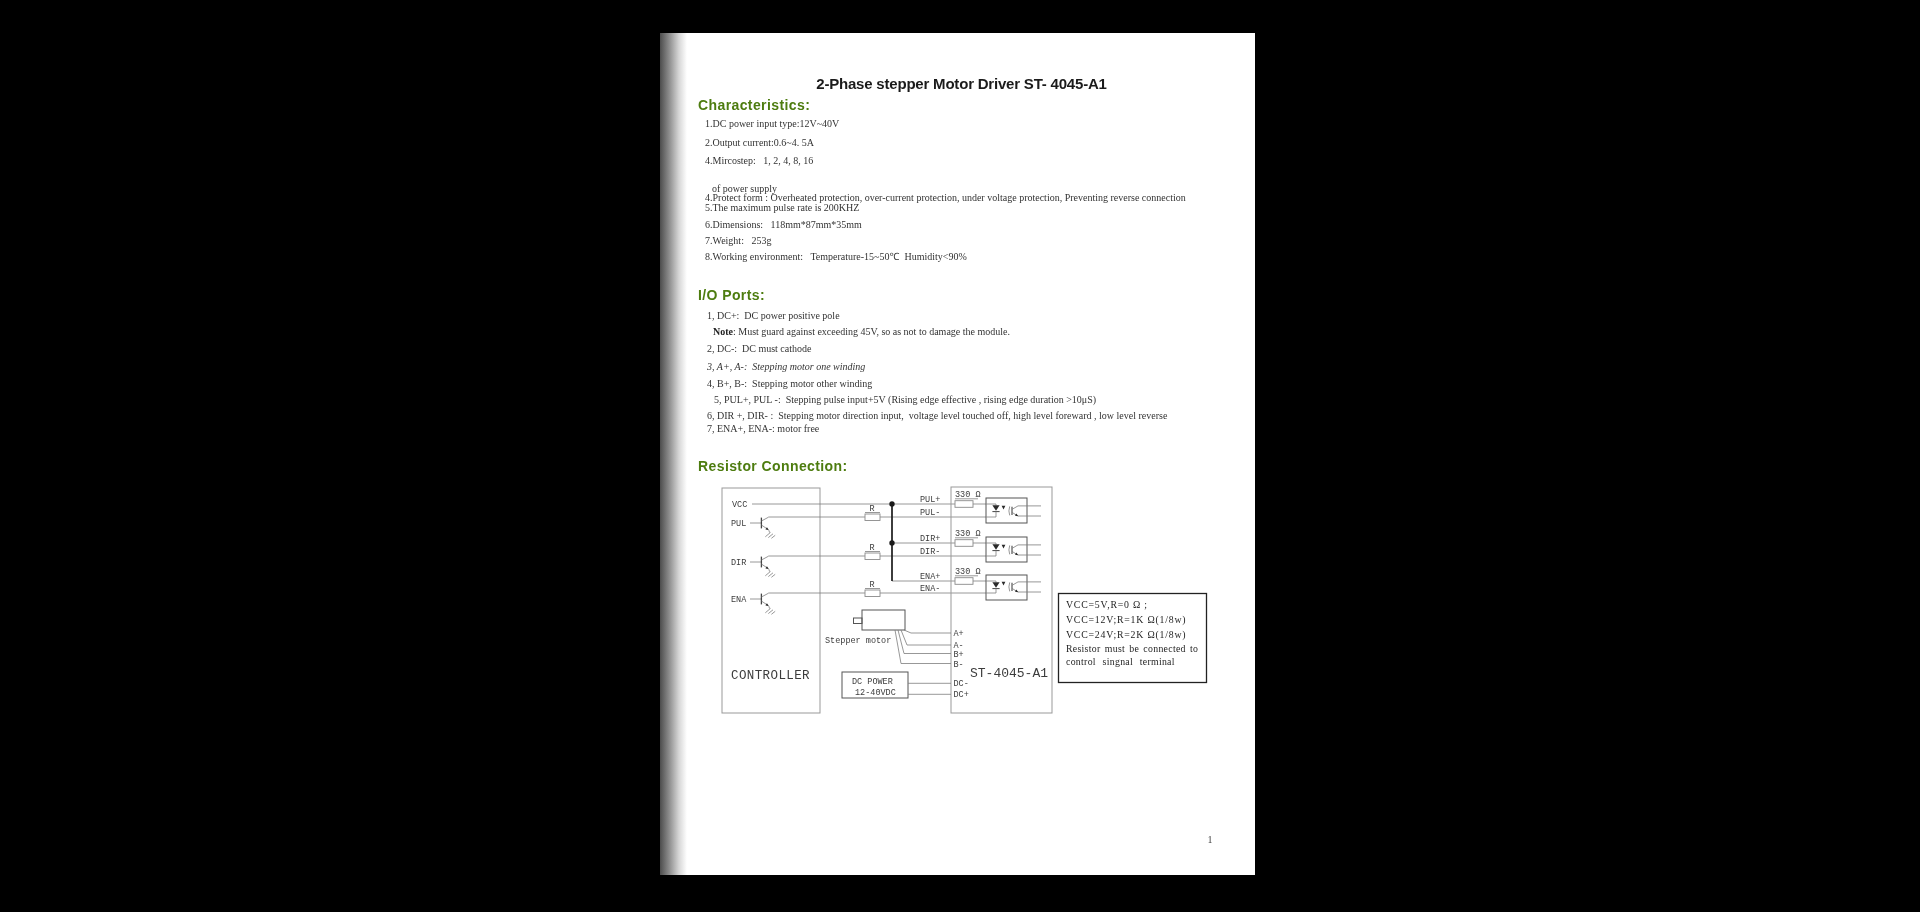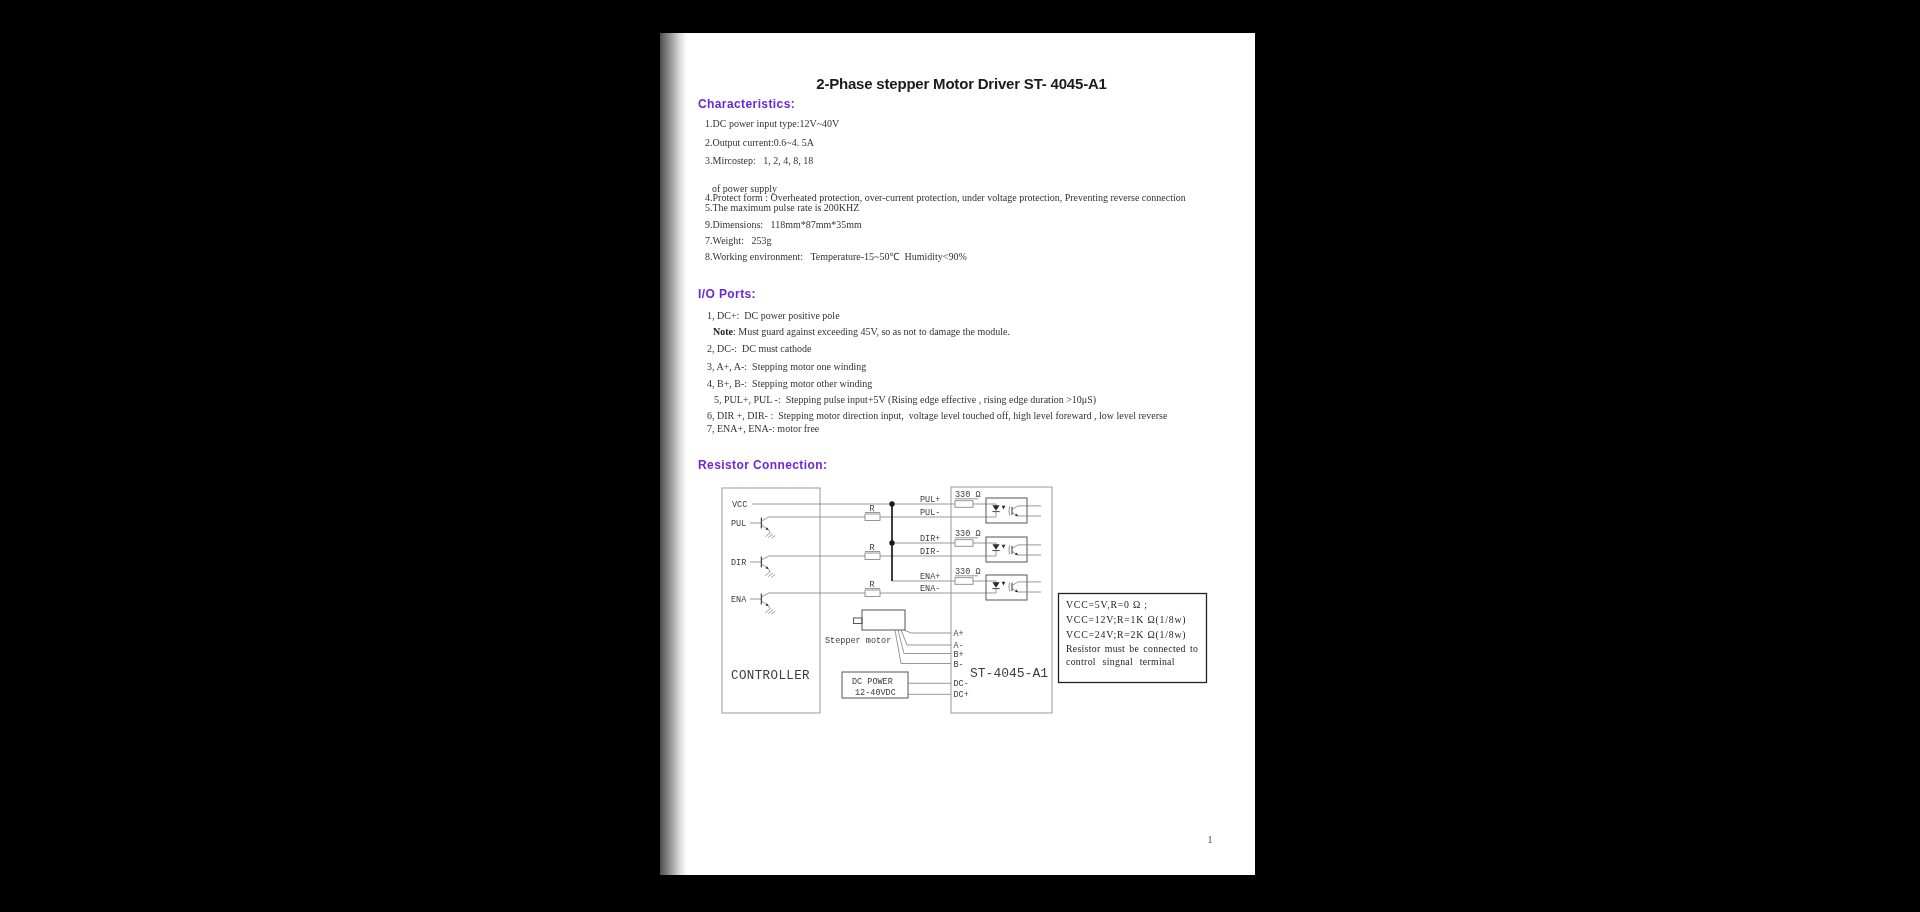--- a/index.html
+++ b/index.html
@@ -5,22 +5,22 @@
   html,body{margin:0;padding:0;background:#000;}
   .stage{position:relative;width:1552px;height:912px;background:#000;overflow:hidden;
          font-family:"Liberation Serif", serif;}
   .page{position:absolute;left:660px;top:33px;width:595px;height:842px;background:#fff;}
   .page-edge{position:absolute;left:0;top:0;width:27px;height:100%;
              background:linear-gradient(90deg,#4d4d4d 0%,#8f8f8f 35%,#d6d6d6 70%,#ffffff 100%);}
   .abs{position:absolute;}
   .title{left:0;top:42px;width:100%;text-align:center;text-indent:8px;
          font-family:"Liberation Sans", sans-serif;font-weight:bold;font-size:15px;
          letter-spacing:-0.2px;color:#1b1b1b;}
-  .heading{font-family:"Liberation Sans", sans-serif;font-weight:bold;font-size:12px;
-           letter-spacing:0.4px;color:#6d28d9;}
+  .heading{font-family:"Liberation Sans", sans-serif;font-weight:bold;font-size:14px;
+           letter-spacing:0.4px;color:#4d7c0f;}
   .line{font-family:"Liberation Serif", serif;font-size:10px;line-height:11px;
         color:#333;white-space:pre;}
   .note-label{font-weight:bold;color:#222;}
   .pagenum{font-family:"Liberation Serif", serif;font-size:10px;color:#444;}
   svg text{font-family:"Liberation Mono", monospace;fill:#3c3c3c;}
   .t85{font-size:8.5px;}
   .ln{stroke:#7d7d7d;stroke-width:0.8;fill:none;}
   .lnD{stroke:#1a1a1a;stroke-width:1.7;fill:none;}
   .bx{stroke:#999;stroke-width:1;fill:none;}
   .bx2{stroke:#8a8a8a;stroke-width:0.9;fill:#fff;}
@@ -35,34 +35,34 @@
 <div class="stage">
   <div class="page">
     <div class="page-edge"></div>
 
     <div class="abs title">2-Phase stepper Motor Driver ST- 4045-A1</div>
 
     <div class="abs heading" style="left:38px;top:64px;">Characteristics:</div>
 
     <div class="abs line" style="left:45px;top:85px;">1.DC power input type:12V~40V</div>
     <div class="abs line" style="left:45px;top:104px;">2.Output current:0.6~4. 5A</div>
-    <div class="abs line" style="left:45px;top:122px;">3.Mircostep:   1, 2, 4, 8, 18</div>
+    <div class="abs line" style="left:45px;top:122px;">4.Mircostep:   1, 2, 4, 8, 16</div>
     <div class="abs line" style="left:45px;top:135px;margin-top:24px;">4.Protect form : Overheated protection, over-current protection, under voltage protection, Preventing reverse connection</div>
     <div class="abs line" style="left:52px;top:150px;">of power supply</div>
     <div class="abs line" style="left:45px;top:169px;">5.The maximum pulse rate is 200KHZ</div>
-    <div class="abs line" style="left:45px;top:186px;">9.Dimensions:   118mm*87mm*35mm</div>
+    <div class="abs line" style="left:45px;top:186px;">6.Dimensions:   118mm*87mm*35mm</div>
     <div class="abs line" style="left:45px;top:202px;">7.Weight:   253g</div>
     <div class="abs line" style="left:45px;top:218px;">8.Working environment:   Temperature-15~50℃  Humidity&lt;90%</div>
 
     <div class="abs heading" style="left:38px;top:254px;">I/O Ports:</div>
 
     <div class="abs line" style="left:47px;top:277px;">1, DC+:  DC power positive pole</div>
     <div class="abs line" style="left:53px;top:293px;"><span class="note-label">Note</span><span>: Must guard against exceeding 45V, so as not to damage the module.</span></div>
     <div class="abs line" style="left:47px;top:310px;">2, DC-:  DC must cathode</div>
-    <div class="abs line" style="left:47px;top:328px;">3, A+, A-:  Stepping motor one winding</div>
+    <div class="abs line" style="left:47px;top:328px;font-style:italic;">3, A+, A-:  Stepping motor one winding</div>
     <div class="abs line" style="left:47px;top:345px;">4, B+, B-:  Stepping motor other winding</div>
     <div class="abs line" style="left:47px;top:361px;margin-left:7px;">5, PUL+, PUL -:  Stepping pulse input+5V (Rising edge effective , rising edge duration &gt;10μS)</div>
     <div class="abs line" style="left:47px;top:377px;">6, DIR +, DIR- :  Stepping motor direction input,  voltage level touched off, high level foreward , low level reverse</div>
     <div class="abs line" style="left:47px;top:390px;">7, ENA+, ENA-: motor free</div>
 
     <div class="abs heading" style="left:38px;top:425px;">Resistor Connection:</div>
 
     <svg class="abs" style="left:55px;top:447px;" width="500" height="250" viewBox="0 0 500 250">
 
       <rect class="bx" x="7" y="8" width="98" height="225"></rect>

